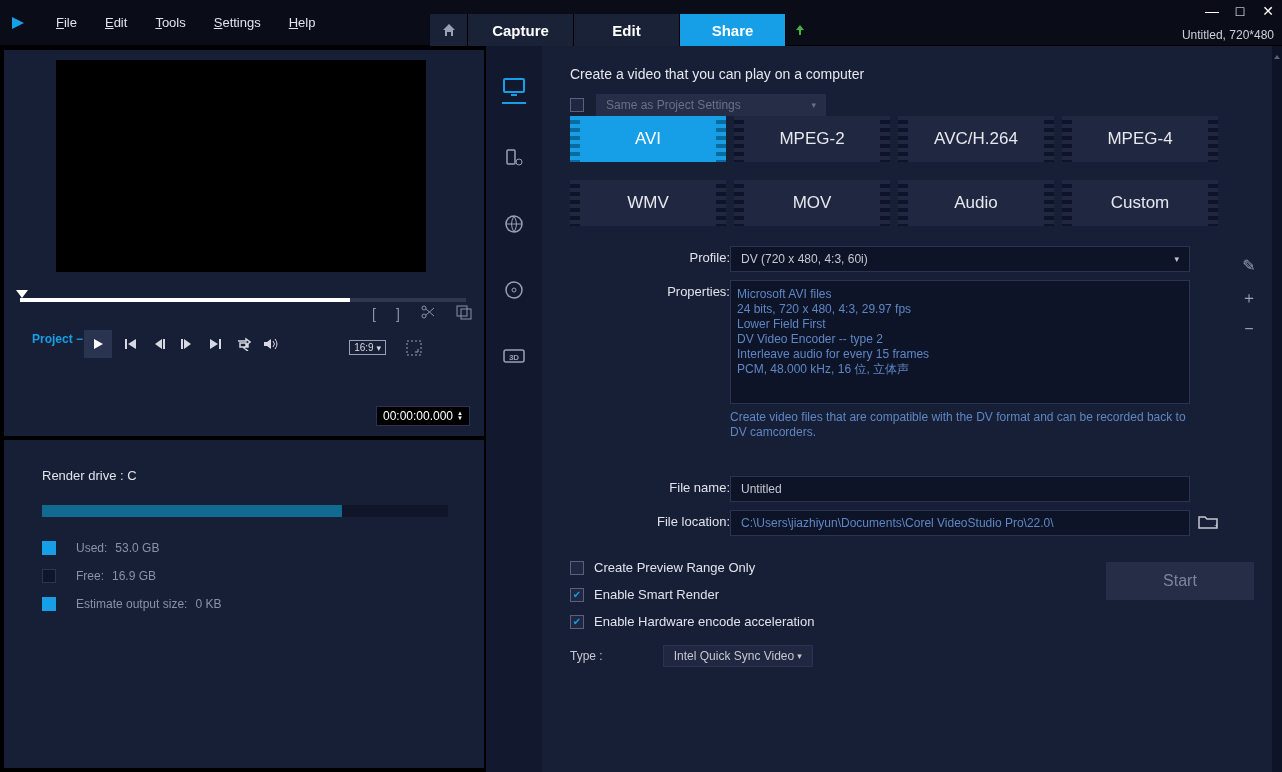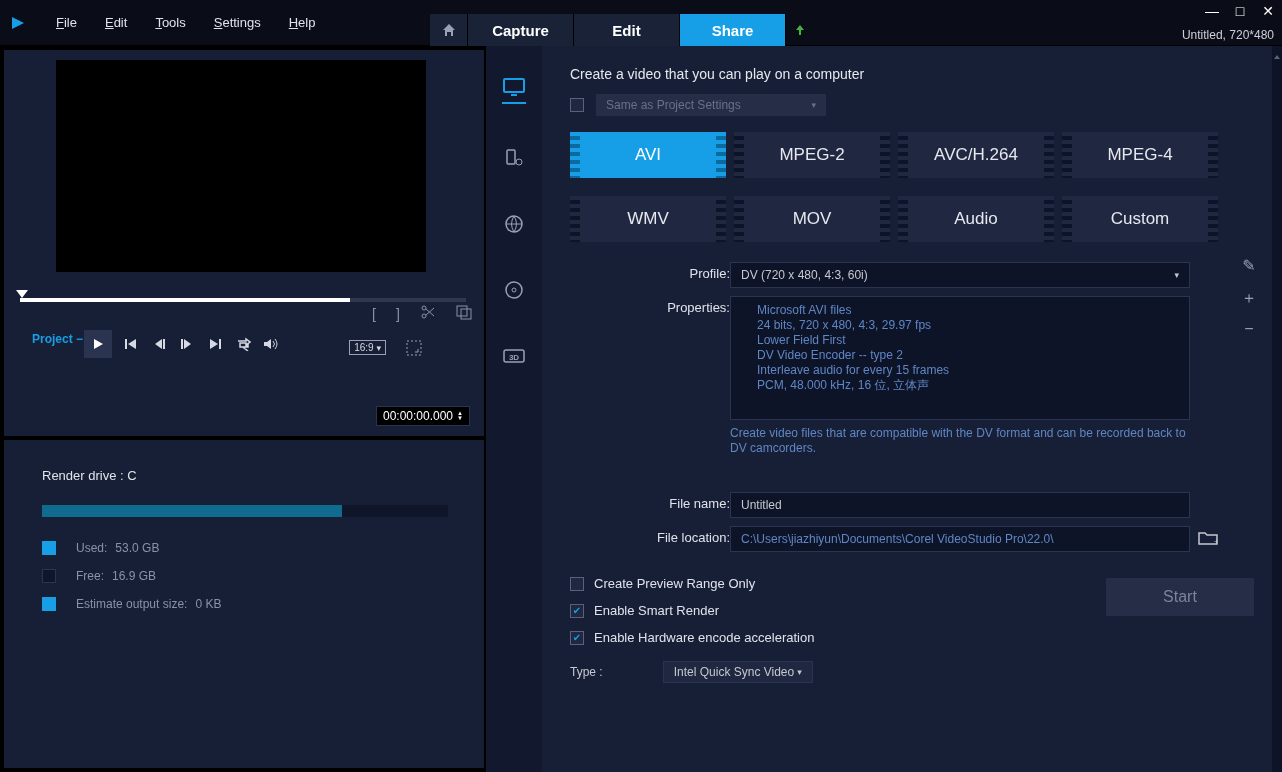--- a/index.html
+++ b/index.html
@@ -53,36 +53,36 @@
 .legend-row { display: flex; align-items: center; gap: 20px; color: #8a91a8; font-size: 12px; }
 .legend-box { width: 14px; height: 14px; }
 
 
 .share-panel { background: #171f36; height: 100%; display: flex; position: relative; }
 .side-icons { width: 56px; background: #12182d; display: flex; flex-direction: column; align-items: center; padding-top: 34px; gap: 42px; }
 .side-icon { width: 24px; height: 24px; display: flex; align-items: center; justify-content: center; cursor: pointer; color: #8a91a8; }
 .side-icon.active { color: #169fe6; border-bottom: 2px solid #169fe6; padding-bottom: 6px; }
 .share-body { flex: 1; padding: 20px 28px 0 28px; overflow: hidden; position: relative; }
 .share-title { color: #e6e8ee; font-size: 14px; margin-bottom: 12px; }
-.same-row { display: flex; align-items: center; gap: 12px; margin-bottom: 16px; }
+.same-row { display: flex; align-items: center; gap: 12px; }
 .chk { width: 14px; height: 14px; border: 1px solid #5a617a; background: #1f2741; cursor: pointer; display: inline-flex; align-items: center; justify-content: center; }
 .chk.checked::after { content: "✔"; color: #169fe6; font-size: 10px; }
 .ddl-dis { background: #252d47; color: #6a7089; padding: 4px 10px; width: 230px; display: flex; justify-content: space-between; align-items: center; font-size: 12px; }
 .fmt-grid { display: grid; grid-template-columns: repeat(4, 156px); gap: 18px 8px; margin-bottom: 20px; }
 .fmt-btn { height: 46px; background: #1f2741; color: #e6e8ee; font-size: 17px; display: flex; align-items: center; justify-content: center; cursor: pointer; position: relative; }
 .fmt-btn::before, .fmt-btn::after { content: ""; position: absolute; top: 0; bottom: 0; width: 10px; background-image: repeating-linear-gradient(#1f2741 0 4px, #0e1428 4px 8px); }
 .fmt-btn::before { left: 0; } .fmt-btn::after { right: 0; }
 .fmt-btn.active { background: #169fe6; color: #fff; }
 .fmt-btn.active::before, .fmt-btn.active::after { background-image: repeating-linear-gradient(#169fe6 0 4px, #0d6aa0 4px 8px); }
 
 .form-row { display: flex; align-items: flex-start; margin-bottom: 8px; }
 .form-label { width: 160px; text-align: right; padding-right: 0; color: #e0e3eb; font-size: 13px; padding-top: 4px; }
 .form-field { flex: 1; }
 .select-box { background: #0e1428; border: 1px solid #2a3350; padding: 5px 10px; color: #c5c8d0; display: flex; justify-content: space-between; align-items: center; cursor: pointer; font-size: 12px; width: 460px; }
-.props-box { background: #0e1428; border: 1px solid #2a3350; padding: 6px 26px; color: #5f86c4; font-size: 12px; line-height: 15px; width: 460px; height: 124px; }
+.props-box { background: #0e1428; border: 1px solid #2a3350; padding: 6px 6px; color: #5f86c4; font-size: 12px; line-height: 15px; width: 460px; height: 124px; }
 .prop-note { color: #5f86c4; font-size: 12px; width: 460px; margin-top: 6px; line-height: 15px; }
 .text-input { background: #0e1428; border: 1px solid #2a3350; padding: 5px 10px; color: #c5c8d0; width: 460px; font-size: 12px; }
 .text-input.disabled { color: #5f86c4; }
 .icon-btns { position: absolute; right: 24px; top: 210px; display: flex; flex-direction: column; gap: 14px; color: #9aa0b5; }
 .icon-btn { width: 18px; height: 18px; cursor: pointer; font-size: 16px; text-align: center; }
 .folder-btn { display: inline-flex; width: 20px; height: 18px; margin-left: 8px; cursor: pointer; }
 
 .bottom-opts { margin-top: 24px; display: flex; justify-content: space-between; align-items: flex-start; }
 .opts-col { display: flex; flex-direction: column; gap: 12px; }
 .opt-row { display: flex; align-items: center; gap: 10px; color: #e0e3eb; font-size: 13px; }

